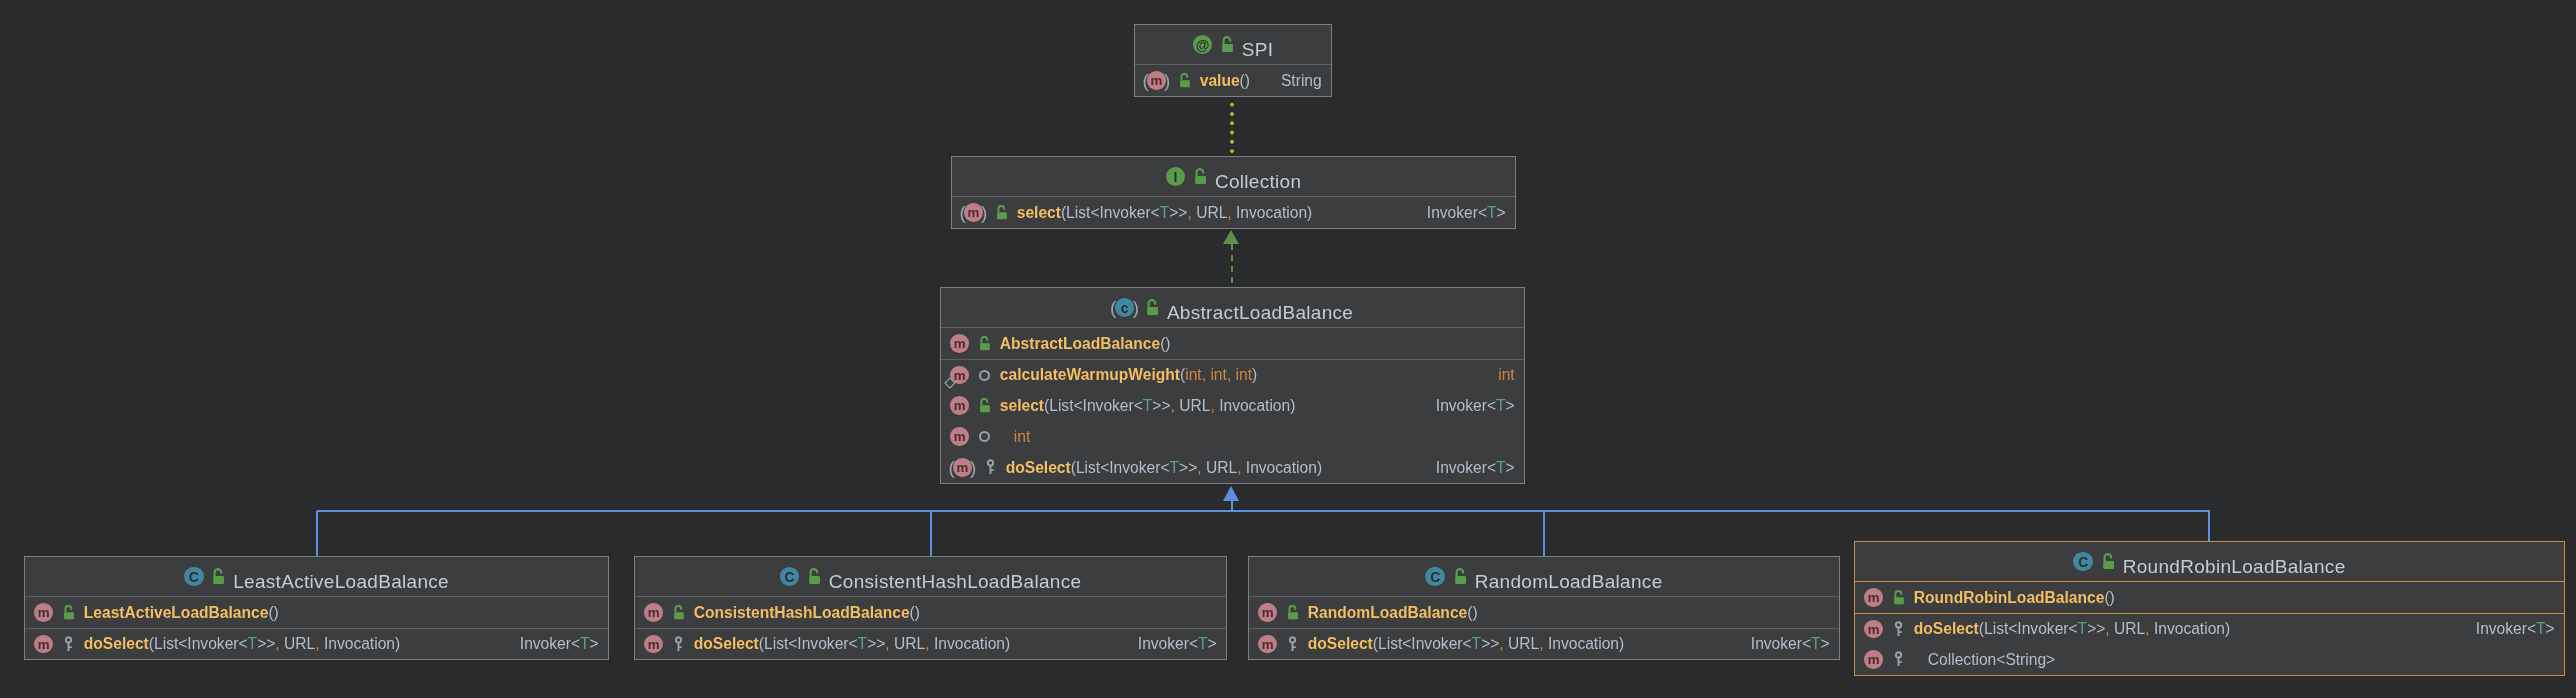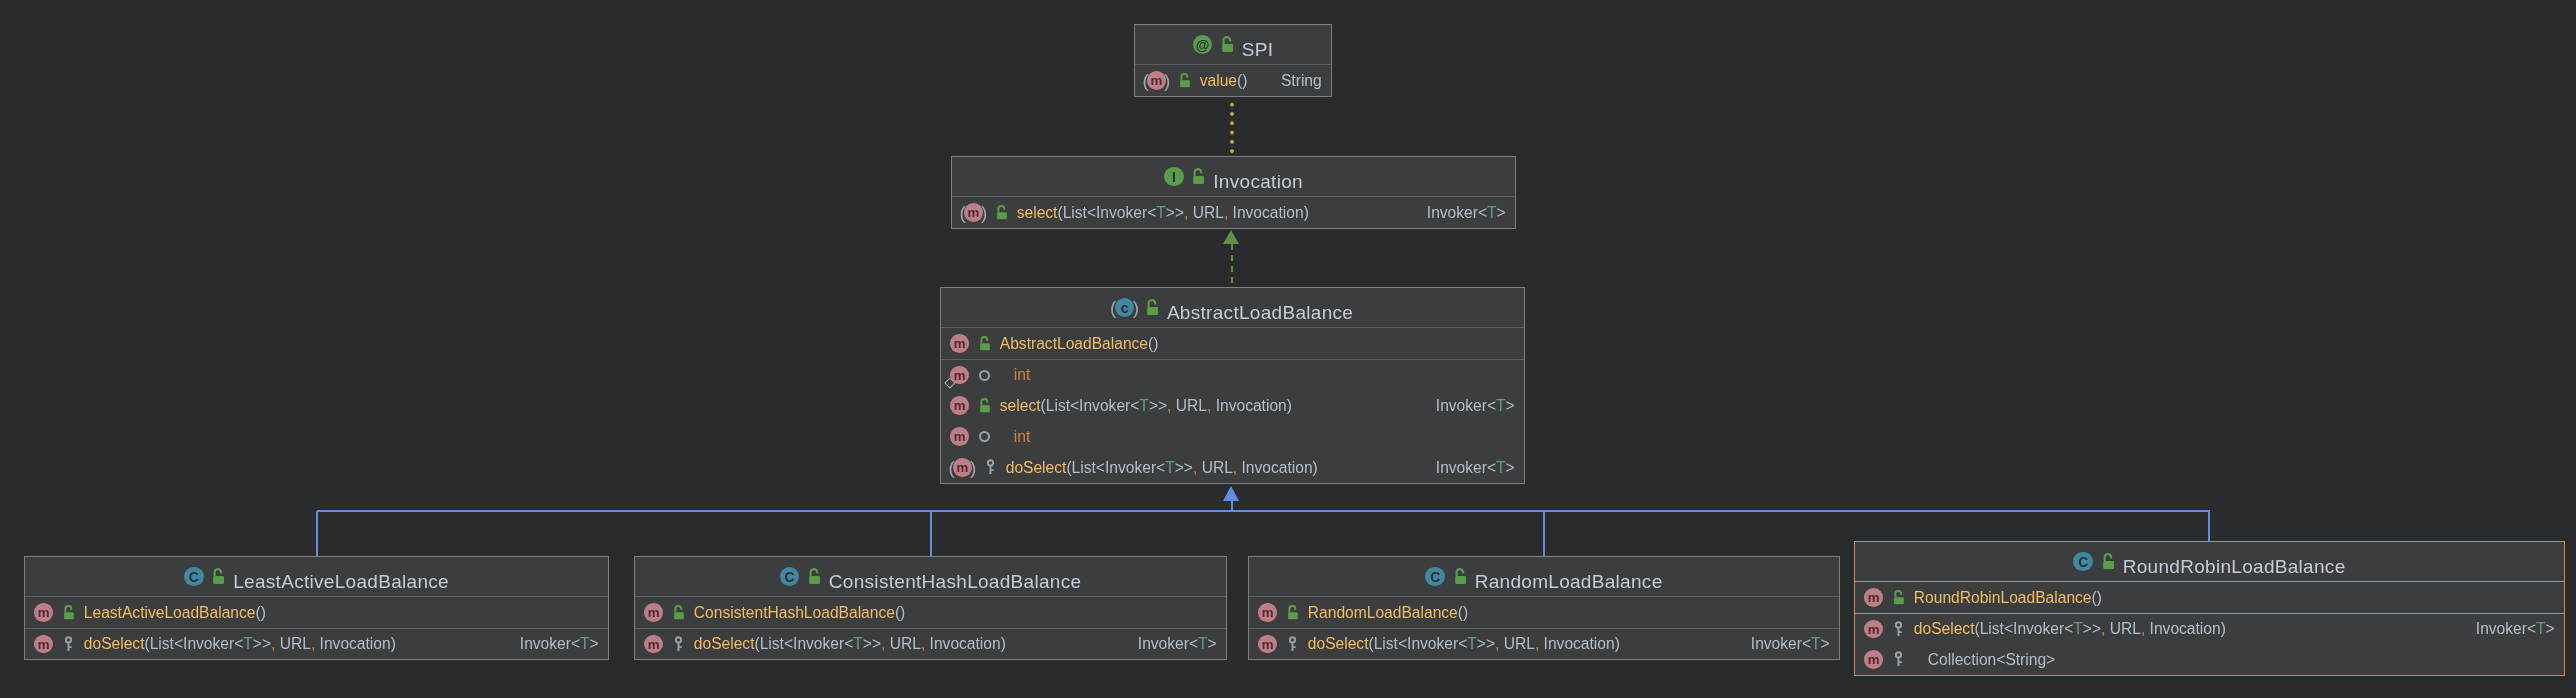--- a/index.html
+++ b/index.html
@@ -38,21 +38,21 @@
     height:40px;box-sizing:border-box;border-bottom:1.2px solid #5d6062;
     display:flex;align-items:center;justify-content:center;gap:7.5px;
   }
   .title{color:#c3cdda;font-size:19px;letter-spacing:0.3px;margin-top:10px;}
   .row{
     height:31px;box-sizing:border-box;display:flex;align-items:center;
     padding:0 9.3px;gap:7.5px;font-size:15.6px;white-space:nowrap;
   }
   .row.sep{border-top:1.2px solid #5d6062;}
   .sig{flex:1;display:flex;align-items:center;min-width:0;}
-  .mn{color:#f3bd63;}
+  .mn{color:#f3bd63;font-weight:bold;}
   .code{color:#b3bfcb;}
   .ret{margin-left:14px;}
   i.kw{color:#d0853e;font-style:normal;}
   i.tp{color:#5d9f86;font-style:normal;}
 
   
   .ci{
     width:19.7px;height:19.7px;border-radius:50%;flex:none;
     display:flex;align-items:center;justify-content:center;
     font-size:14px;font-weight:700;color:#2c2f31;
@@ -125,21 +125,21 @@
 
   <div class="node" style="left:951px;top:156px;width:565px;">
     <div class="hdr">
       <span class="ci green">I</span>
       <span>
           <svg width="14.5" height="17.4" viewBox="0 0 20 24">
             <path d="M5 11 V6.5 A4.5 4.5 0 0 1 14 5.5 V7.5" fill="none" stroke="#5a9c4a" stroke-width="3"></path>
             <rect x="3" y="11" width="15" height="11" rx="1.5" fill="#5a9c4a"></rect>
           </svg>
         </span>
-      <span class="title">Invocation</span>
+      <span class="title">Collection</span>
     </div>
     <div class="row">
       <span class="iwrap">
           <span class="pr">(</span>
           <span class="mc">m</span>
           <span class="pr">)</span>
         </span>
       <span class="vis">
           <svg width="13.3" height="15.6" viewBox="0 0 20 24">
             <path d="M5 11 V6.5 A4.5 4.5 0 0 1 14 5.5 V7.5" fill="none" stroke="#5a9c4a" stroke-width="3"></path>
@@ -186,20 +186,24 @@
       <span class="code ret"></span>
     </div>
     <div class="row sep">
       <span class="iwrap">
           <span class="mc">m</span>
           <span class="static-d"></span>
         </span>
       <span class="vis">
           <span class="ring"></span>
         </span>
+      <span class="sig">
+          <span class="mn">calculateWarmupWeight</span>
+          <span class="code">(<i class="kw">int</i><i class="kw">,</i> <i class="kw">int</i><i class="kw">,</i> <i class="kw">int</i>)</span>
+        </span>
       <span class="code ret"><i class="kw">int</i></span>
     </div>
     <div class="row">
       <span class="iwrap">
           <span class="mc">m</span>
         </span>
       <span class="vis">
           <svg width="13.3" height="15.6" viewBox="0 0 20 24">
             <path d="M5 11 V6.5 A4.5 4.5 0 0 1 14 5.5 V7.5" fill="none" stroke="#5a9c4a" stroke-width="3"></path>
             <rect x="3" y="11" width="15" height="11" rx="1.5" fill="#5a9c4a"></rect>

